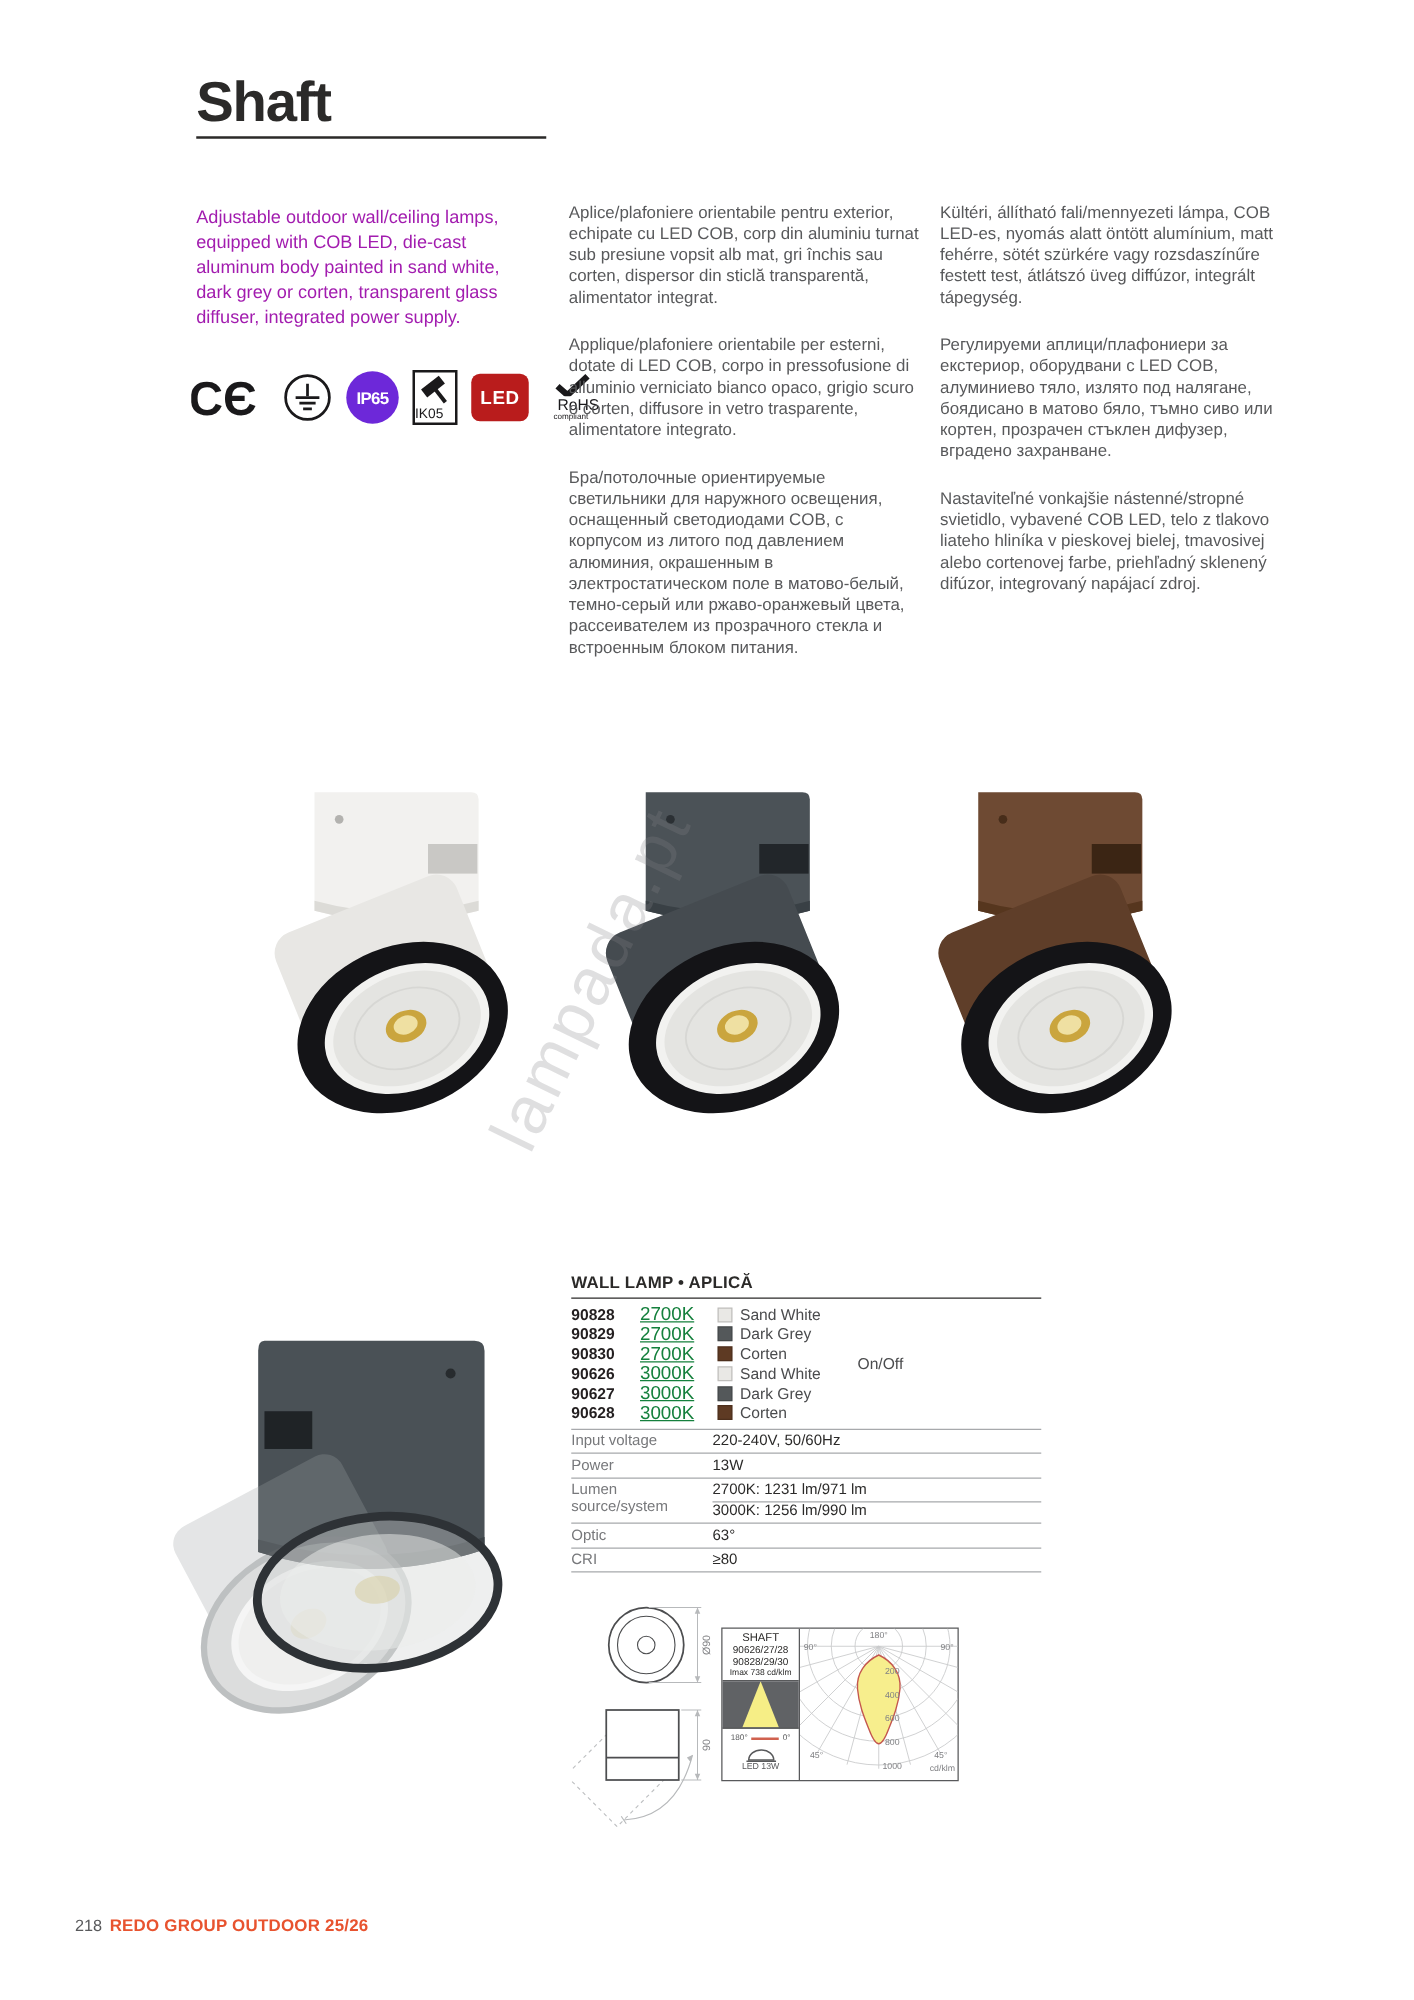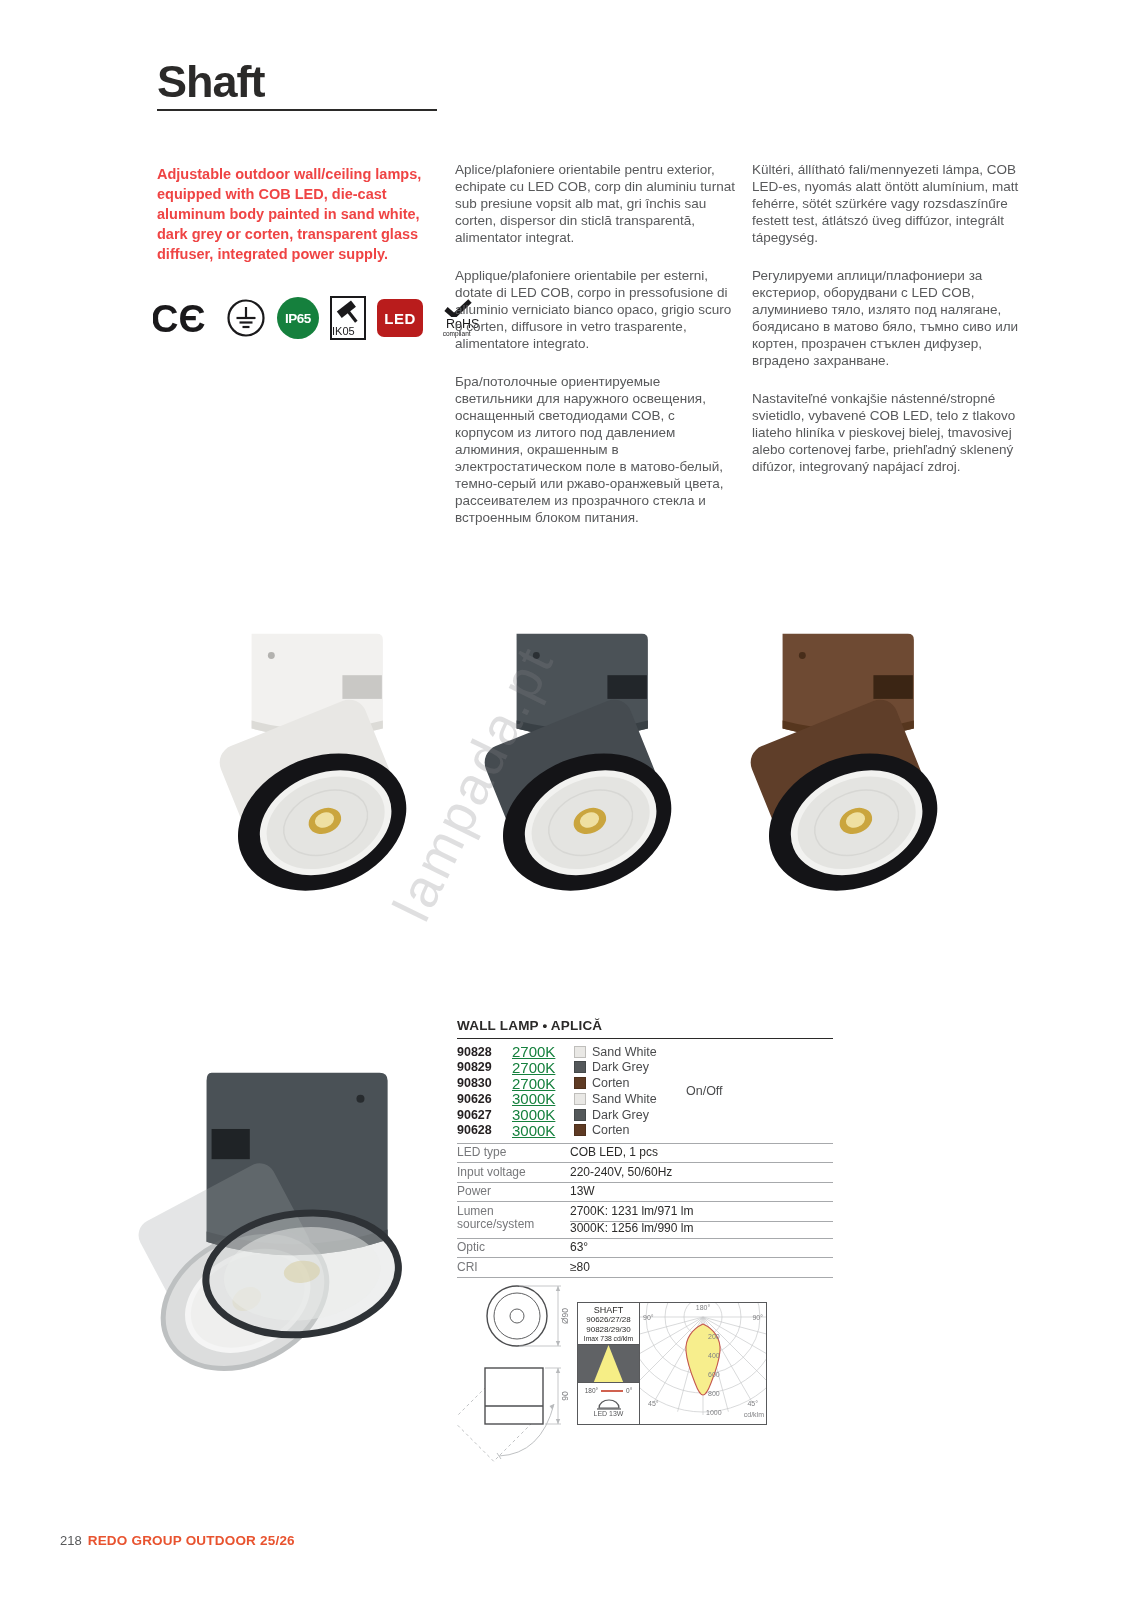--- a/index.html
+++ b/index.html
@@ -3,28 +3,28 @@
 <meta charset="utf-8">
 <style>
   html,body{margin:0;padding:0;background:#ffffff;}
   #page{position:relative;width:1131px;height:1600px;background:#fff;overflow:hidden;
         font-family:"Liberation Sans", sans-serif;color:#2b2a29;}
   
   .title{position:absolute;left:157px;top:56px;font-size:45px;font-weight:800;letter-spacing:-1px;color:#2b2a29;}
   .title-rule{position:absolute;left:157px;top:109px;width:280px;height:2px;background:#2b2a29;}
   
   .para{font-size:13.5px;line-height:17px;color:#58595b;margin:0 0 21px 0;}
-  .para.en{font-size:14.5px;line-height:20px;font-weight:700;color:#ef4444;}
+  .para.en{font-size:14.5px;line-height:20px;font-weight:400;color:#a21caf;}
   #col-left{position:absolute;left:157px;top:164px;width:272px;}
   #col-mid{position:absolute;left:455px;top:161px;width:280px;}
   #col-right{position:absolute;left:752px;top:161px;width:288px;}
   
   #cert-row{position:absolute;left:153px;top:292px;display:flex;align-items:center;gap:11px;height:52px;}
   .cert{display:flex;flex-direction:column;align-items:center;justify-content:center;}
-  .ip65{width:42px;height:42px;border-radius:50%;background:#15803d;color:#fff;display:flex;align-items:center;justify-content:center;font-size:13.5px;font-weight:700;letter-spacing:-0.5px;}
+  .ip65{width:42px;height:42px;border-radius:50%;background:#6d28d9;color:#fff;display:flex;align-items:center;justify-content:center;font-size:13.5px;font-weight:700;letter-spacing:-0.5px;}
   .ik-box{width:36px;height:44px;border:2px solid #1a191b;display:flex;flex-direction:column;align-items:flex-start;justify-content:flex-end;box-sizing:border-box;position:relative;}
   .ik-label{font-size:11px;color:#1a191b;margin-bottom:1px;}
   .led-box{width:46px;height:38px;border-radius:7px;background:#b91c1c;color:#fff;display:flex;align-items:center;justify-content:center;font-size:15px;font-weight:800;letter-spacing:0.5px;}
   .rohs{display:flex;flex-direction:column;align-items:center;line-height:1;}
   .rohs-label{font-size:12.5px;font-weight:400;color:#1a191b;margin-top:1px;padding-left:12px;}
   .rohs-sub{font-size:6.5px;color:#1a191b;}
   
   #images-row{position:absolute;left:192px;top:614px;width:792px;height:312px;display:flex;gap:4px;}
   .lamp{width:262px;height:306px;}
   #watermark{position:absolute;left:168px;top:752px;width:610px;text-align:center;
@@ -251,24 +251,20 @@
         <span class="code">90628</span>
         <span class="cct">3000K</span>
         <span class="fin">
             <span class="swatch" style="background: rgb(94, 58, 35);"></span>
             <span>Corten</span>
           </span>
       </div>
       <span class="control-val">On/Off</span>
     </div>
 
-    <div class="spec-row">
-      <span class="spec-label">LED type</span>
-      <span class="spec-val">COB LED, 1 pcs</span>
-    </div>
     <div class="spec-row">
       <span class="spec-label">Input voltage</span>
       <span class="spec-val">220-240V, 50/60Hz</span>
     </div>
     <div class="spec-row">
       <span class="spec-label">Power</span>
       <span class="spec-val">13W</span>
     </div>
     <div class="spec-row">
       <span class="spec-label">Lumen source/system</span>

